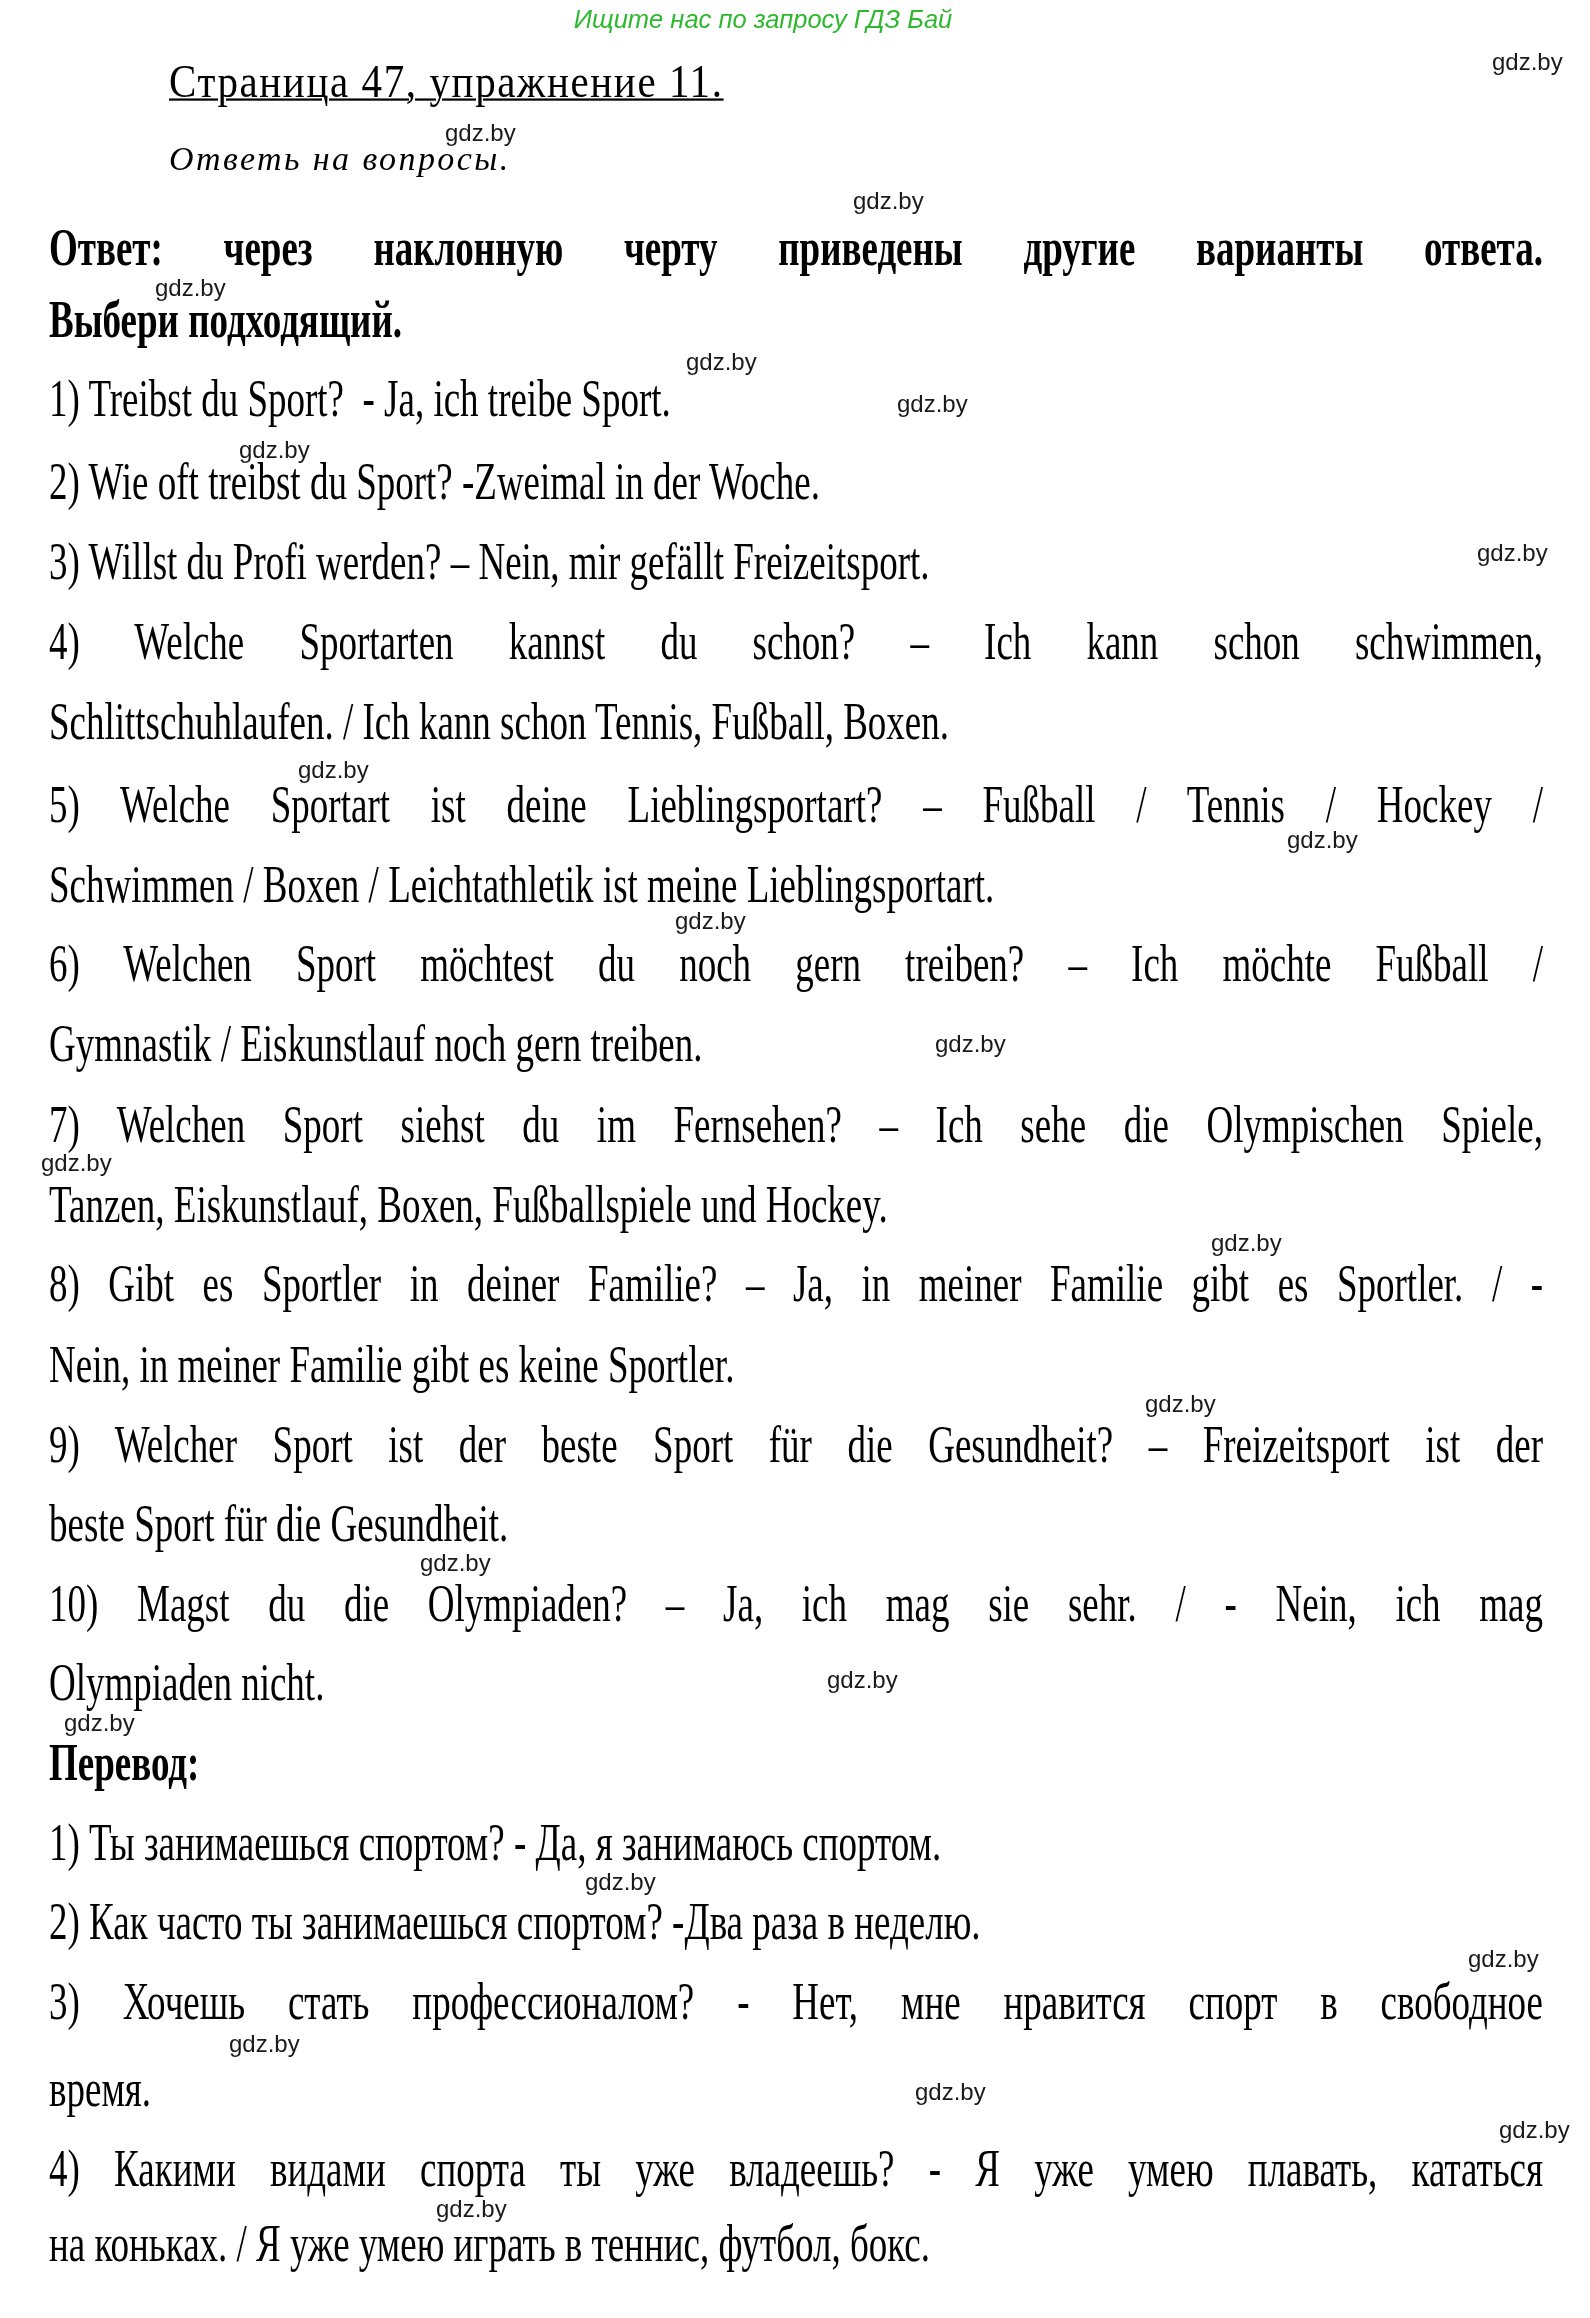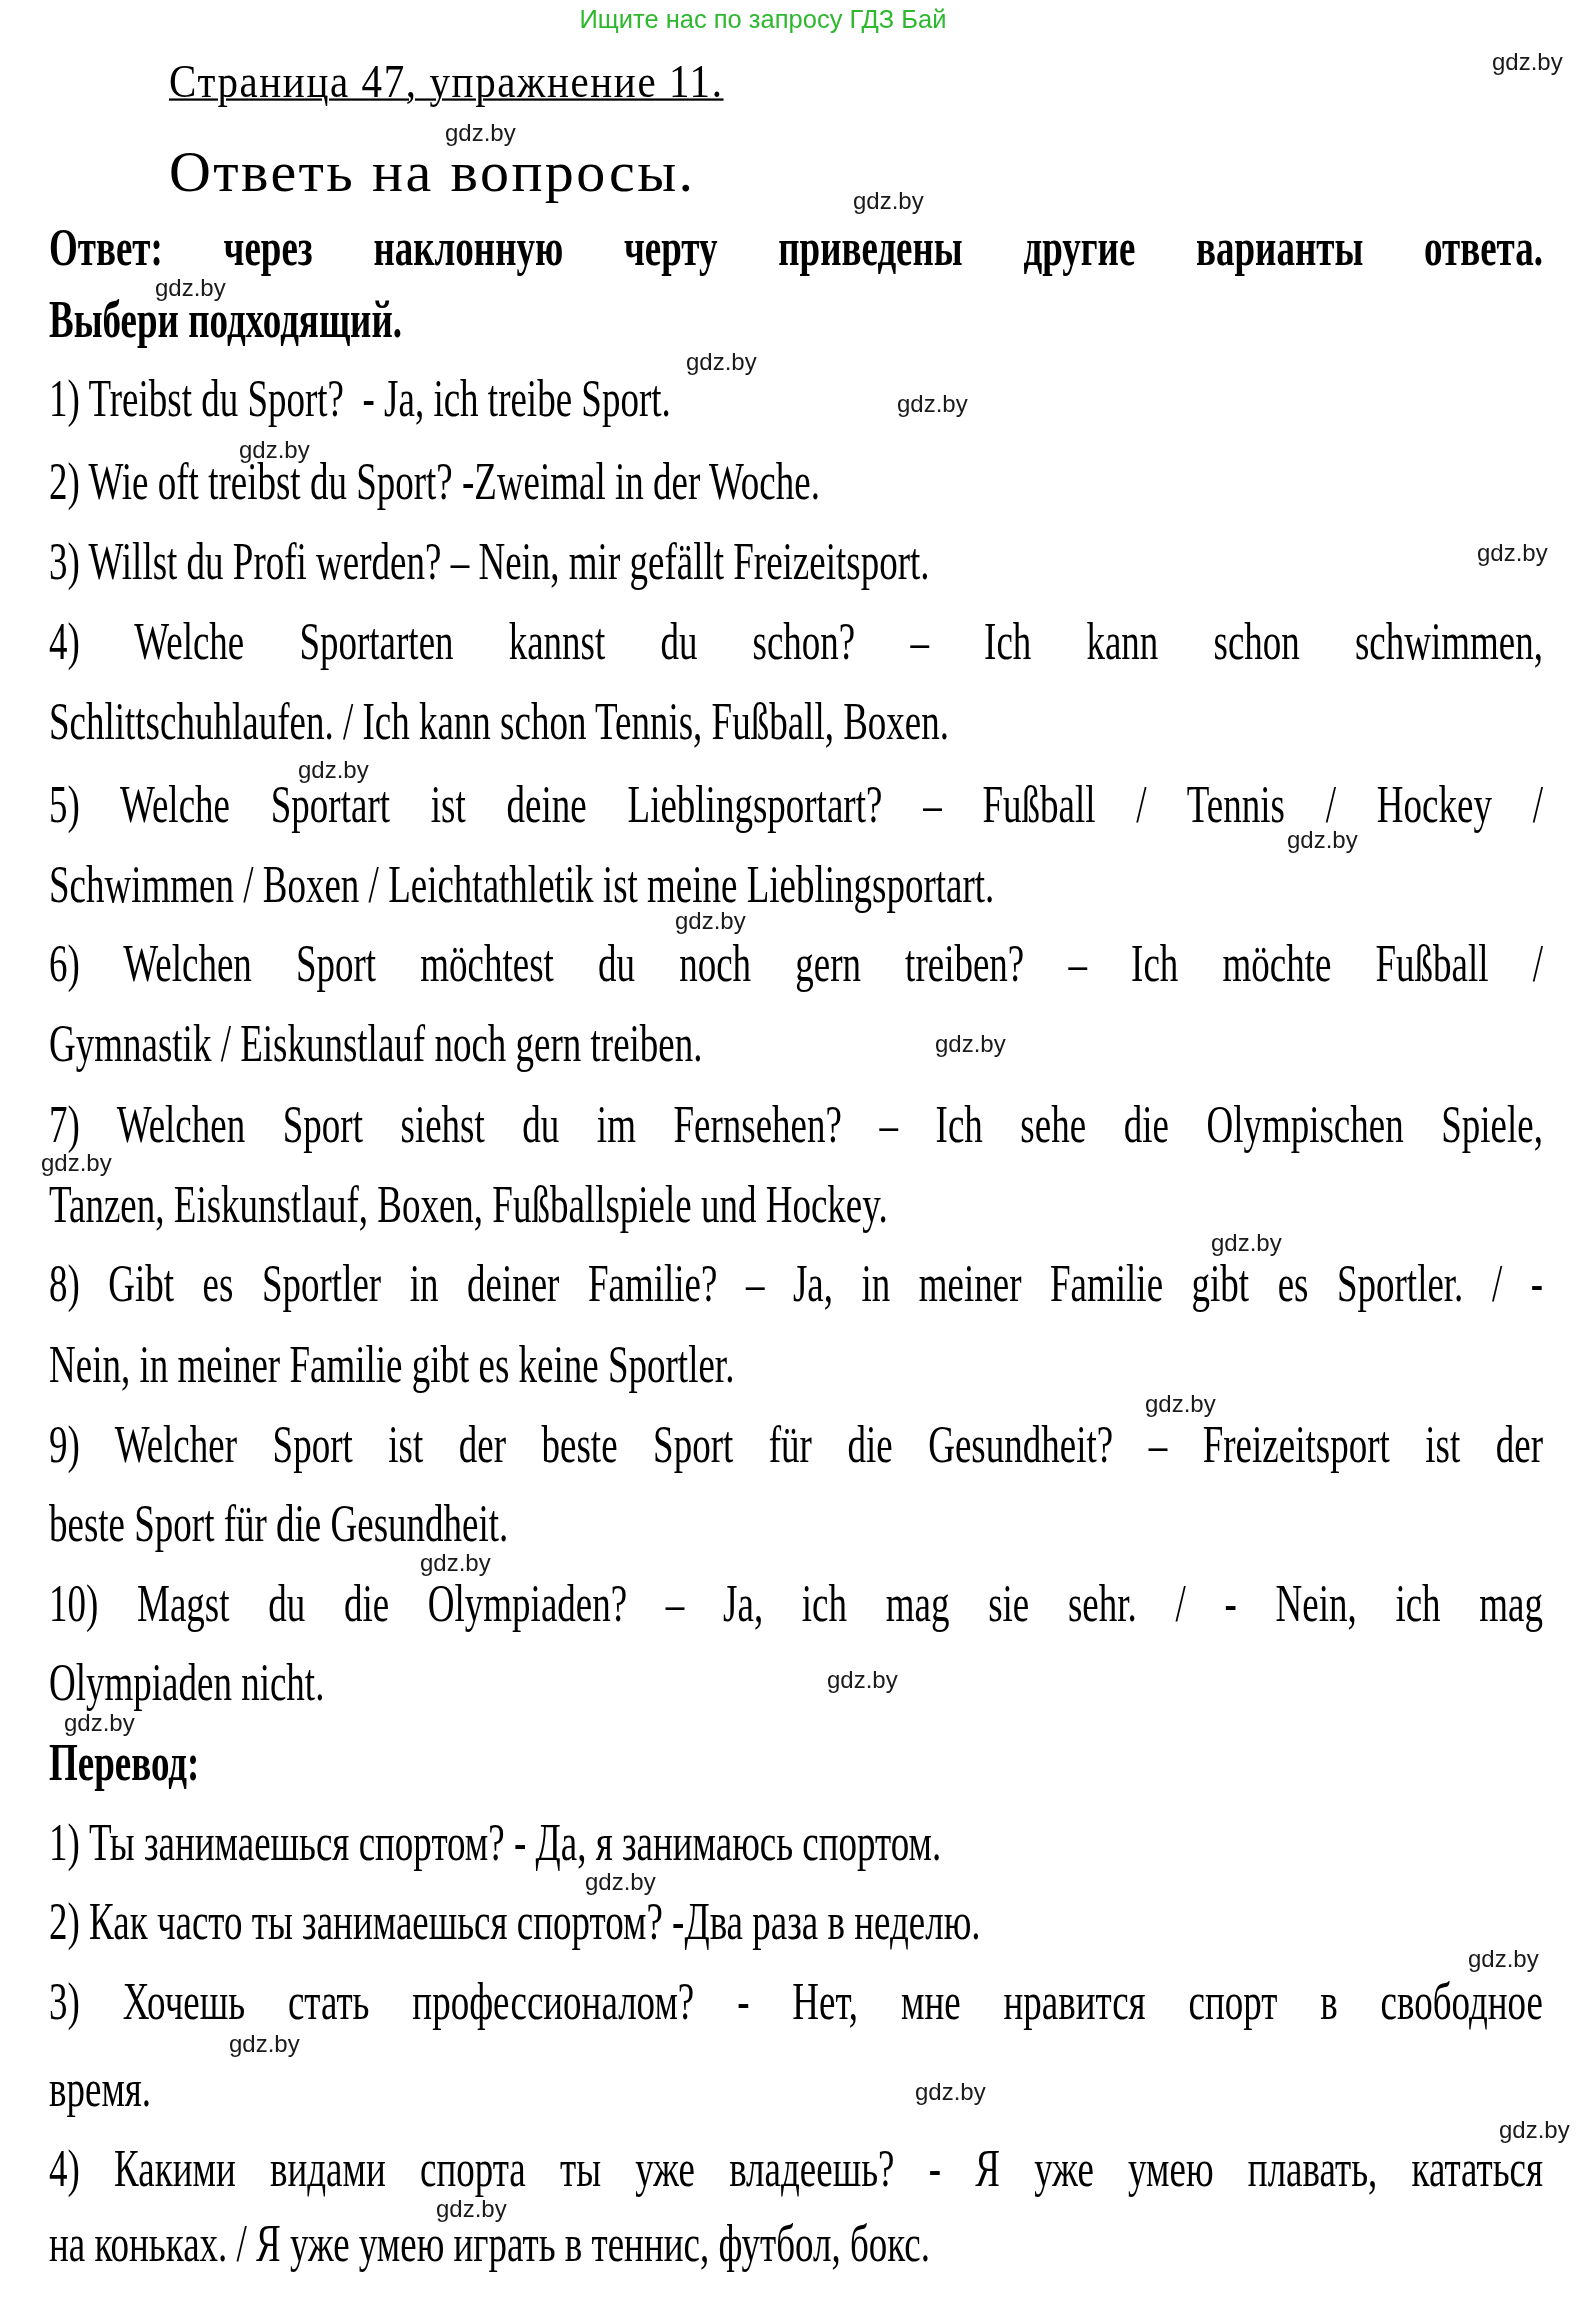--- a/index.html
+++ b/index.html
@@ -14,20 +14,21 @@
   }
   .promo-header {
     position: absolute;
     top: 4.8px;
     left: 0;
     width: 1526px;
     text-align: center;
     font-family: "Liberation Sans", sans-serif;
     font-size: 25.5px;
     font-weight: 400;
+    font-style: italic;
   }
   .promo-footer {
     position: absolute;
     top: 2278px;
     left: 0;
     width: 1590px;
     text-align: center;
     font-family: "Liberation Sans", sans-serif;
     font-size: 29px;
     letter-spacing: 0.8px;
@@ -53,21 +54,22 @@
   }
   .bold { font-weight: bold; }
   .title {
     font-size: 41px;
     letter-spacing: 1.6px;
     transform: scaleY(1.12);
     text-decoration: underline;
     text-decoration-thickness: 2.4px;
   }
   .italic {
-    font-size: 58px;
+    font-style: italic;
+    font-size: 34px;
     letter-spacing: 2.4px;
     transform: none;
   }
   .wm {
     position: absolute;
     font-family: "Liberation Sans", sans-serif;
     font-size: 24px;
     color: #1a1a1a;
     white-space: pre;
   }

